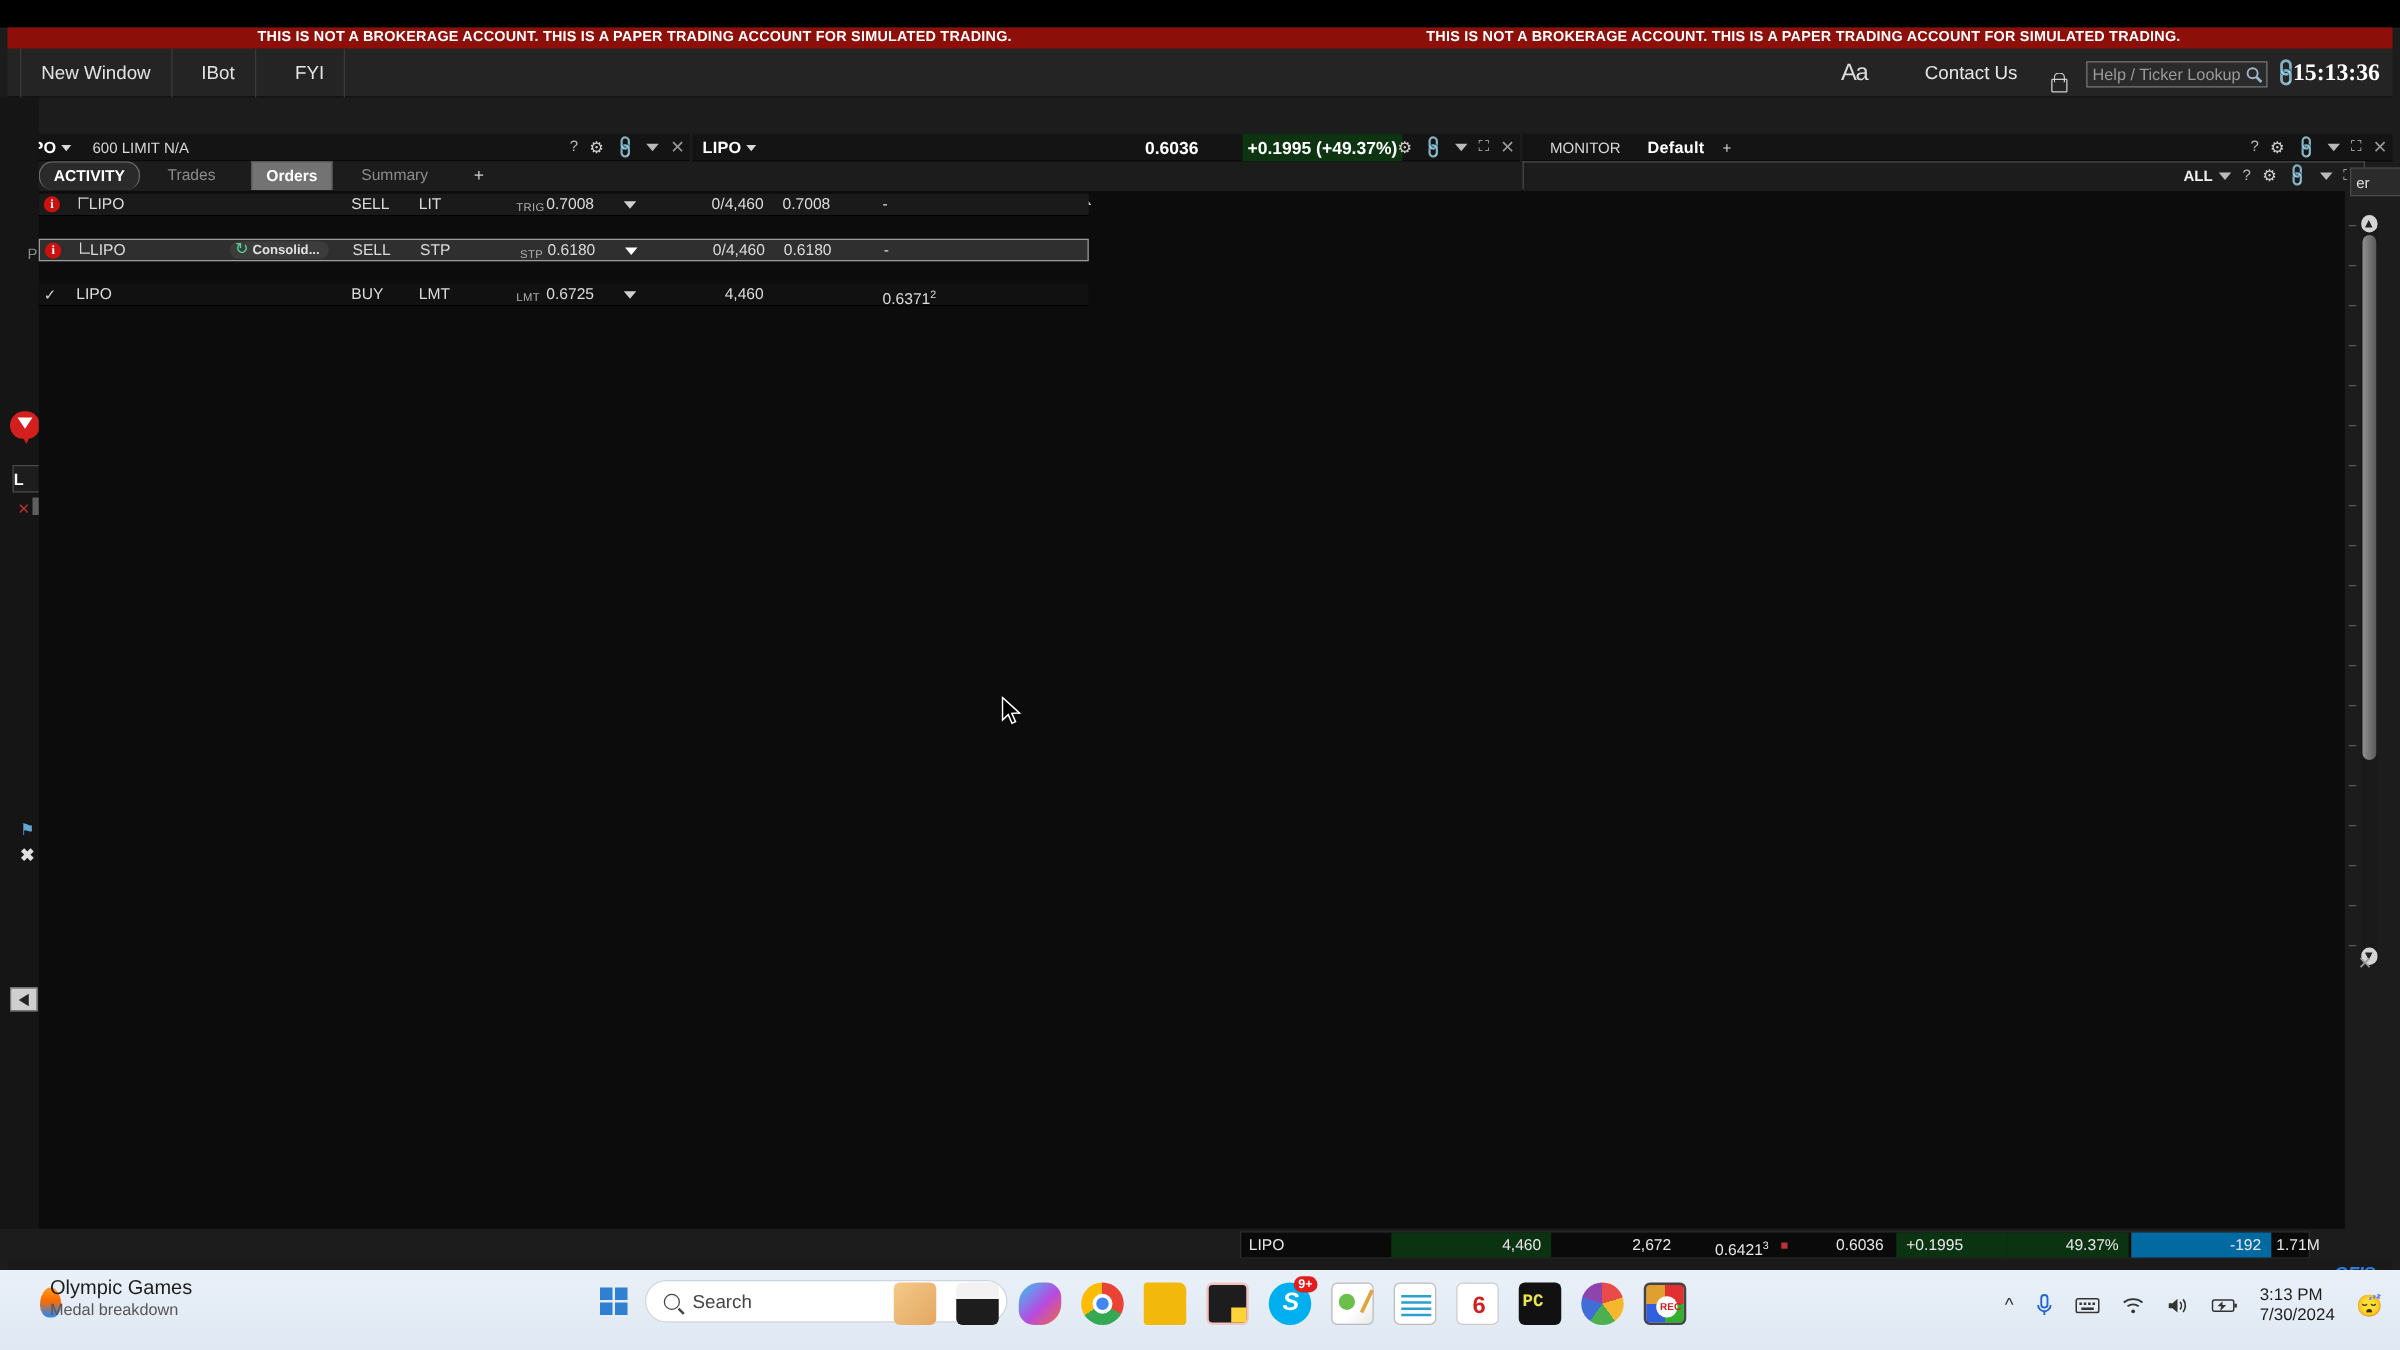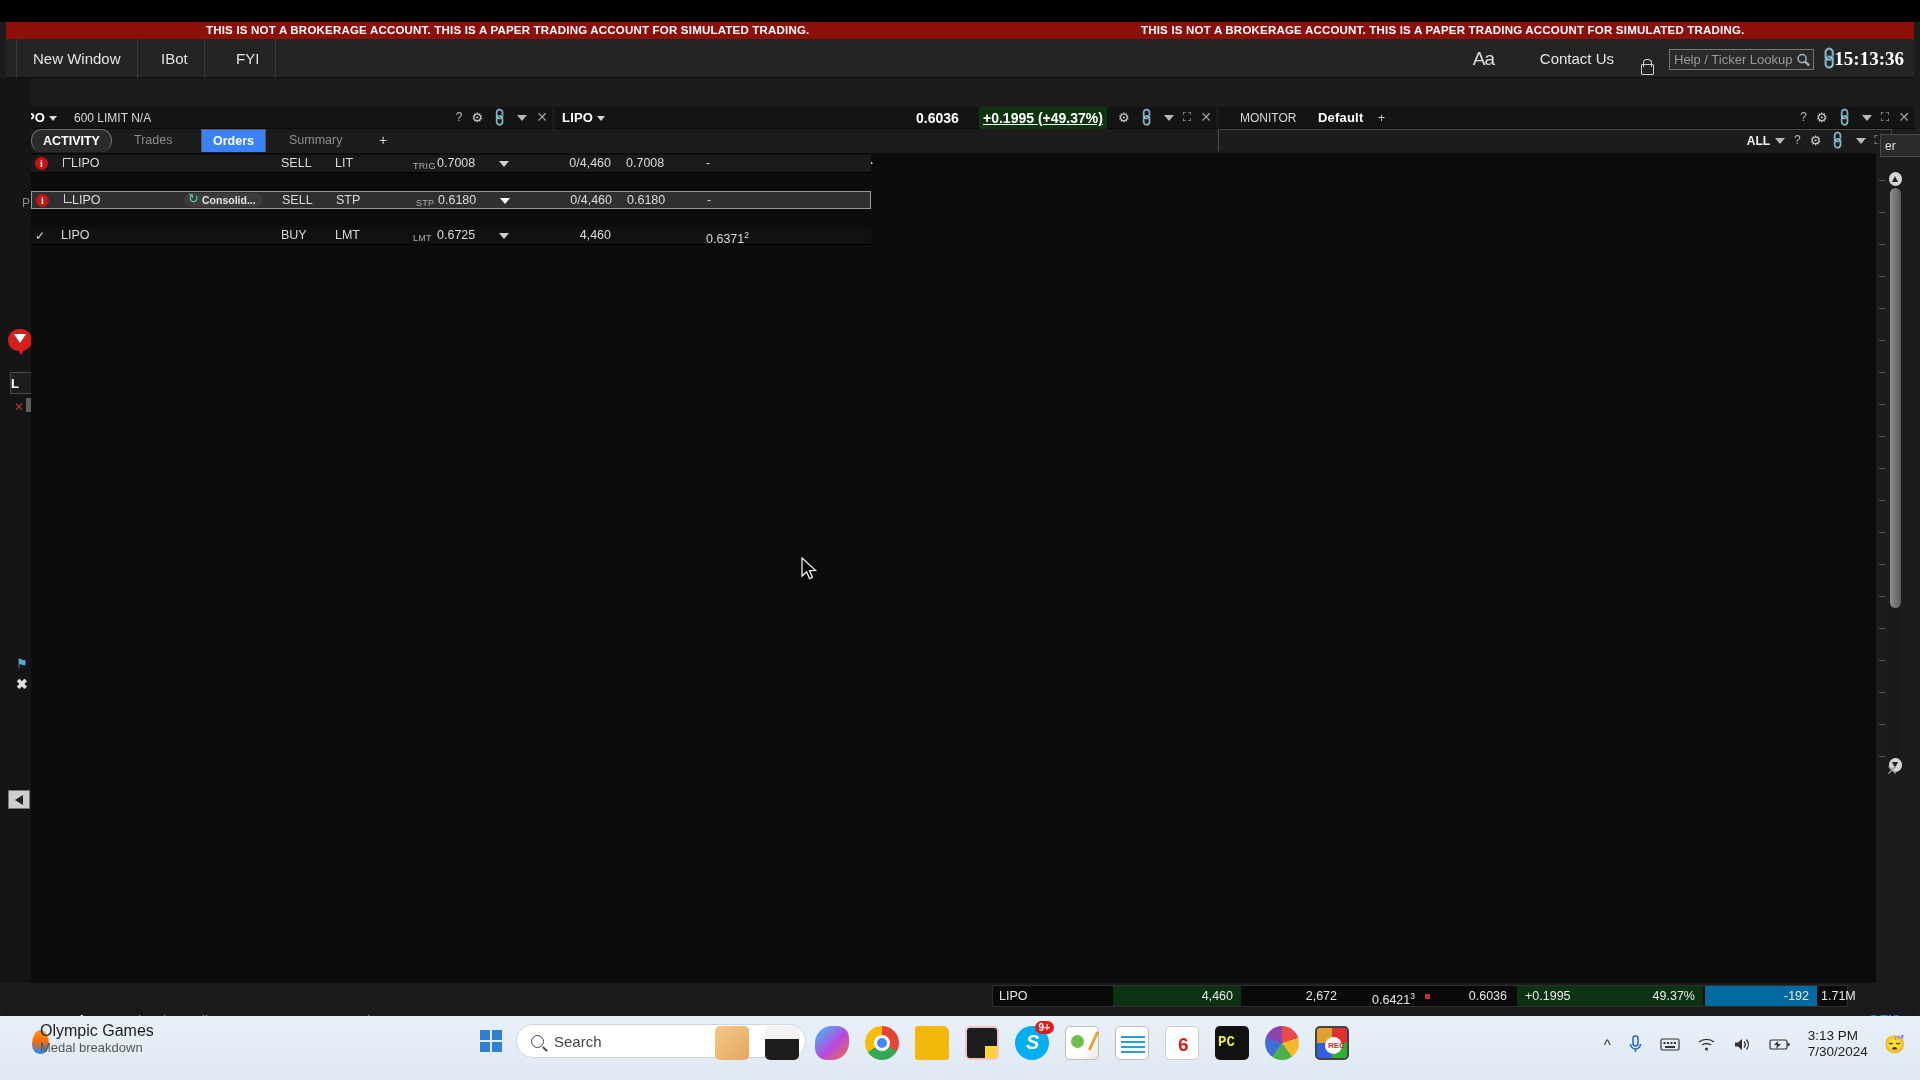--- a/index.html
+++ b/index.html
@@ -115,21 +115,21 @@
   
   .tabstrip {
     position:absolute; height:23px; background:#1c1c1c;
   }
   .tab {
     position:absolute; top:0; height:23px; line-height:23px;
     font-size:12.5px; padding:0 11px; cursor:pointer;
     color:#8c8c8c;
   }
   .tab.active {
-    color:#ffffff; background:#3b82f6; font-weight:bold;
+    color:#ffffff; background:#737373; font-weight:bold;
     border-top:1px solid #5a5a5a; border-left:1px solid #5a5a5a; border-right:1px solid #5a5a5a;
   }
   .tab.first-active {
     color:#ffffff; background:#2a2a2a; font-weight:bold;
     border-top:1px solid #6b6b6b; border-left:1px solid #6b6b6b; border-right:1px solid #6b6b6b;
   }
   .tab-plus { color:#cfcfcf; font-size:14px; }
 
   
   .orders-area {
@@ -355,21 +355,21 @@
         <span class="ic gear">⚙</span>
         <span class="ic link">🔗</span>
         <span class="tri-down"></span>
         <span class="ic x">✕</span>
       </div>
     </div>
 
     <div class="panel-titlebar" style="left:554px; top:85px; width:662px;">
       <div class="pt-title"><span>LIPO</span><span class="caret"></span></div>
       <div class="price-last" style="left:362px;">0.6036</div>
-      <div class="price-chip" style="left:425px;text-decoration:underline;">+0.1995 (+49.37%)</div>
+      <div class="price-chip" style="left:440px;">+0.1995 (+49.37%)</div>
       <div class="pt-icons">
         <span class="ic gear">⚙</span>
         <span class="ic link">🔗</span>
         <span class="tri-down"></span>
         <span class="ic expand">⛶</span>
         <span class="ic x">✕</span>
       </div>
     </div>
 
     <div class="panel-titlebar" style="left:1218px; top:85px; width:696px;">

